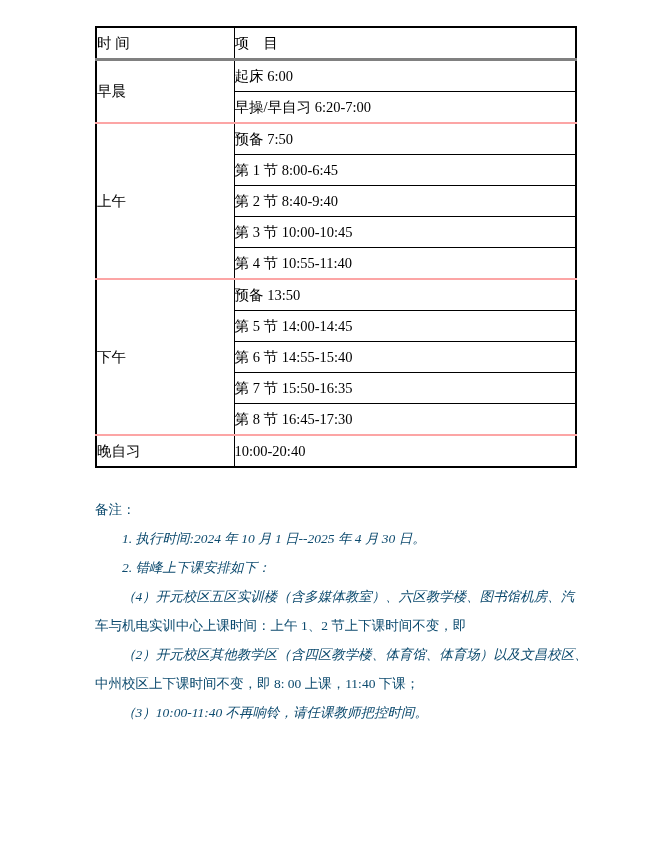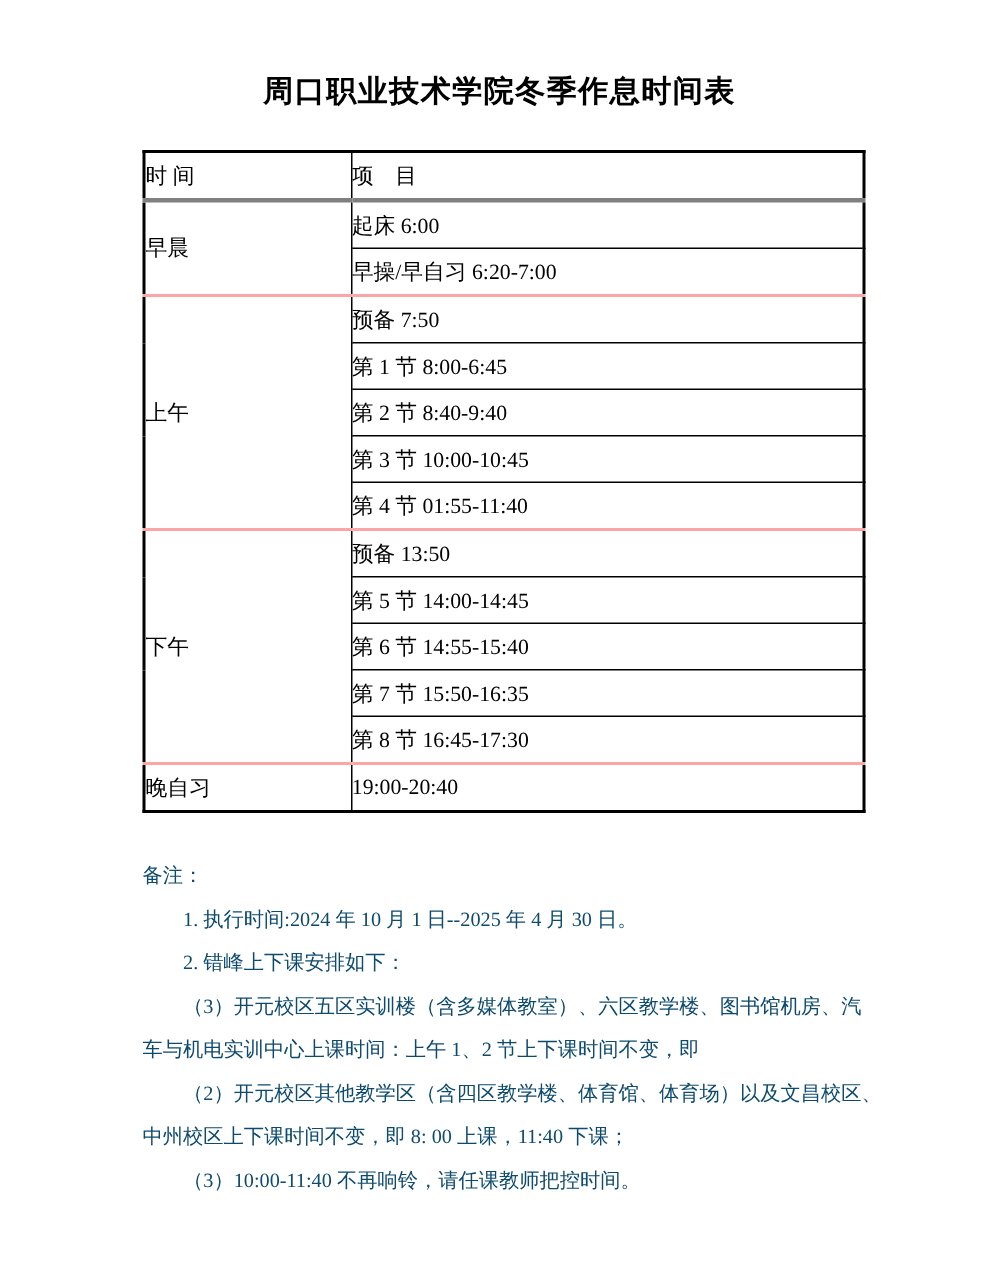--- a/index.html
+++ b/index.html
@@ -43,28 +43,27 @@
   tr.grp td{
     border-top:2px solid #fca5a5;
   }
   .notes{
     margin:27px 92px 0 95px;
     font-size:13.5px;
     line-height:29px;
     color:#0c4a6e;
   }
   .note{white-space:nowrap;}
-  .indent{text-indent:27px;}
+  .indent{text-indent:27px;font-style:italic;}
 </style>
 </head>
 <body>
 
 <div class="page">
 
-  <div class="title">周口职业技术学院冬季作息时间表</div>
 
   <table class="schedule">
     <colgroup>
         <col class="c1">
         <col class="c2">
       </colgroup>
 
     <tbody>
         <tr class="hdr">
       <td>时 间</td>
@@ -86,21 +85,21 @@
     <tr>
       <td>第 1 节 8:00-6:45</td>
     </tr>
     <tr>
       <td>第 2 节 8:40-9:40</td>
     </tr>
     <tr>
       <td>第 3 节 10:00-10:45</td>
     </tr>
     <tr>
-      <td>第 4 节 01:55-11:40</td>
+      <td>第 4 节 10:55-11:40</td>
     </tr>
 
     <tr class="grp">
       <td rowspan="5">下午</td>
       <td>预备 13:50</td>
     </tr>
     <tr>
       <td>第 5 节 14:00-14:45</td>
     </tr>
     <tr>
@@ -108,29 +107,29 @@
     </tr>
     <tr>
       <td>第 7 节 15:50-16:35</td>
     </tr>
     <tr>
       <td>第 8 节 16:45-17:30</td>
     </tr>
 
     <tr class="grp">
       <td>晚自习</td>
-      <td>19:00-20:40</td>
+      <td>10:00-20:40</td>
     </tr>
   </tbody>
     </table>
 
   <div class="notes">
     <div class="note">备注：</div>
     <div class="note indent">1. 执行时间:2024 年 10 月 1 日--2025 年 4 月 30 日。</div>
     <div class="note indent">2. 错峰上下课安排如下：</div>
-    <div class="note indent">（3）开元校区五区实训楼（含多媒体教室）、六区教学楼、图书馆机房、汽</div>
+    <div class="note indent">（4）开元校区五区实训楼（含多媒体教室）、六区教学楼、图书馆机房、汽</div>
     <div class="note">车与机电实训中心上课时间：上午 1、2 节上下课时间不变，即</div>
     <div class="note indent">（2）开元校区其他教学区（含四区教学楼、体育馆、体育场）以及文昌校区、</div>
     <div class="note">中州校区上下课时间不变，即 8: 00 上课，11:40 下课；</div>
     <div class="note indent">（3）10:00-11:40 不再响铃，请任课教师把控时间。</div>
   </div>
 
 </div>
 
 </body></html>

